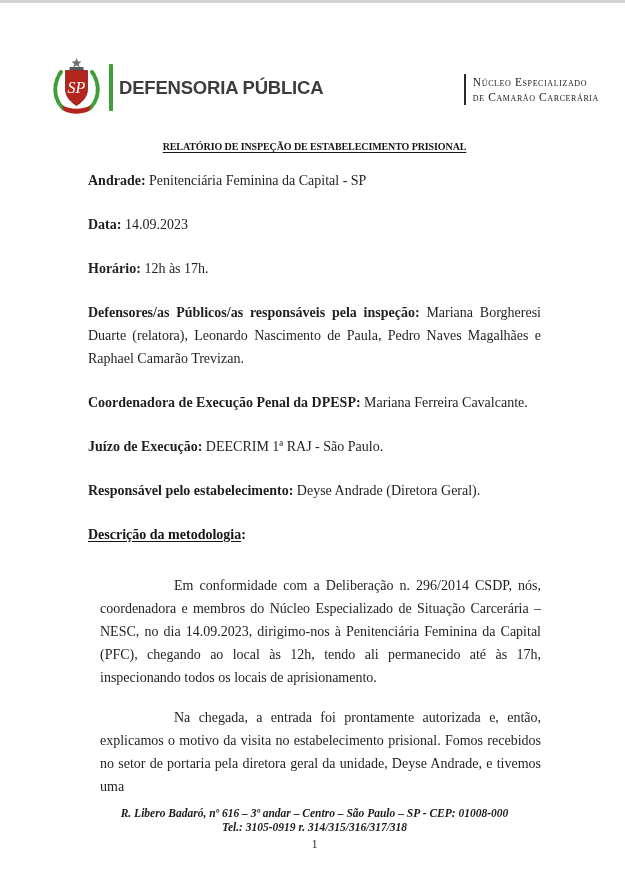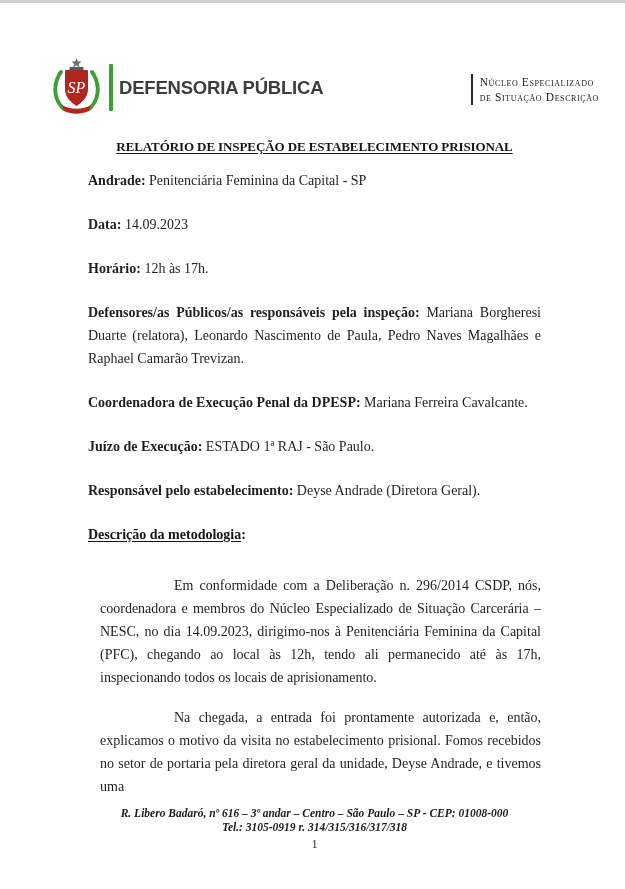--- a/index.html
+++ b/index.html
@@ -42,21 +42,21 @@
     font-size:11.5px;letter-spacing:0.6px;color:#1a1a1a;line-height:1.3;
   }
   .nesc-name span{display:block;}
   
   .content{
     position:absolute;left:88px;top:137px;width:453px;
     font-size:14px;line-height:23px;
   }
   .report-title{
     margin:0 0 12px 0;
-    font-size:13px;line-height:20px;font-weight:bold;
+    font-size:10px;line-height:20px;font-weight:bold;
     text-align:center;color:#151515;
     text-decoration:underline;text-underline-offset:2px;
     letter-spacing:-0.1px;
   }
   .field{margin:0 0 21px 0;}
   .field strong{font-weight:bold;}
   .field.multiline{text-align:justify;}
   .section-heading{
     margin:0 0 28px 0;
     font-size:14px;line-height:23px;font-weight:bold;color:#151515;
@@ -109,41 +109,41 @@
       <span class="dpesp-bar"></span>
       <span class="dpesp-name">
         <span class="l1">DEFENSORIA PÚBLICA</span>
       </span>
     </div>
 
     <div class="nesc-logo">
       <span class="nesc-bar"></span>
       <span class="nesc-name">
         <span>Núcleo Especializado</span>
-        <span>de Situação Descrição</span>
+        <span>de Camarão Carcerária</span>
       </span>
     </div>
 
   </div>
 
   <div class="content">
 
     <h1 class="report-title">RELATÓRIO DE INSPEÇÃO DE ESTABELECIMENTO PRISIONAL</h1>
 
     <p class="field"><strong>Andrade:</strong> <span>Penitenciária Feminina da Capital - SP</span></p>
 
     <p class="field"><strong>Data:</strong> <span>14.09.2023</span></p>
 
     <p class="field"><strong>Horário:</strong> <span>12h às 17h.</span></p>
 
     <p class="field multiline"><strong>Defensores/as Públicos/as responsáveis pela inspeção:</strong> <span>Mariana Borgheresi Duarte (relatora), Leonardo Nascimento de Paula, Pedro Naves Magalhães e Raphael Camarão Trevizan.</span></p>
 
     <p class="field"><strong>Coordenadora de Execução Penal da DPESP:</strong> <span>Mariana Ferreira Cavalcante.</span></p>
 
-    <p class="field"><strong>Juízo de Execução:</strong> <span>ESTADO 1ª RAJ - São Paulo.</span></p>
+    <p class="field"><strong>Juízo de Execução:</strong> <span>DEECRIM 1ª RAJ - São Paulo.</span></p>
 
     <p class="field"><strong>Responsável pelo estabelecimento:</strong> <span>Deyse Andrade (Diretora Geral).</span></p>
 
     <h2 class="section-heading"><span class="hl">Descrição da metodologia</span><span>:</span></h2>
 
     <p class="body-para">Em conformidade com a Deliberação n. 296/2014 CSDP, nós, coordenadora e membros do Núcleo Especializado de Situação Carcerária – NESC, no dia 14.09.2023, dirigimo-nos à Penitenciária Feminina da Capital (PFC), chegando ao local às 12h, tendo ali permanecido até às 17h, inspecionando todos os locais de aprisionamento.</p>
 
     <p class="body-para continues">Na chegada, a entrada foi prontamente autorizada e, então, explicamos o motivo da visita no estabelecimento prisional. Fomos recebidos no setor de portaria pela diretora geral da unidade, Deyse Andrade, e tivemos uma</p>
 
   </div>

